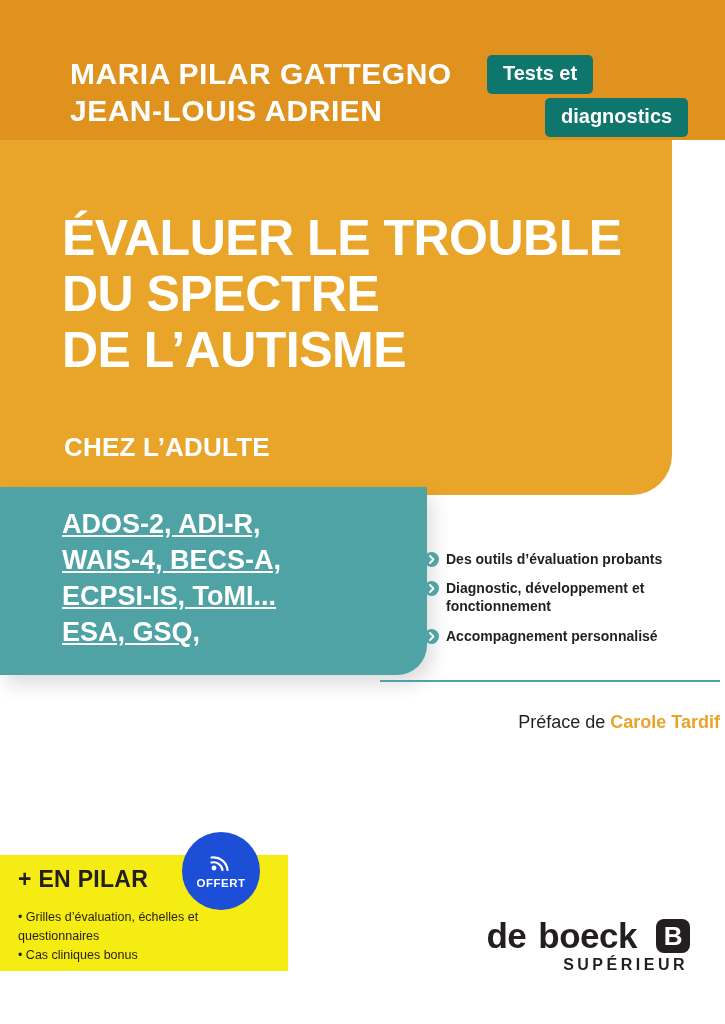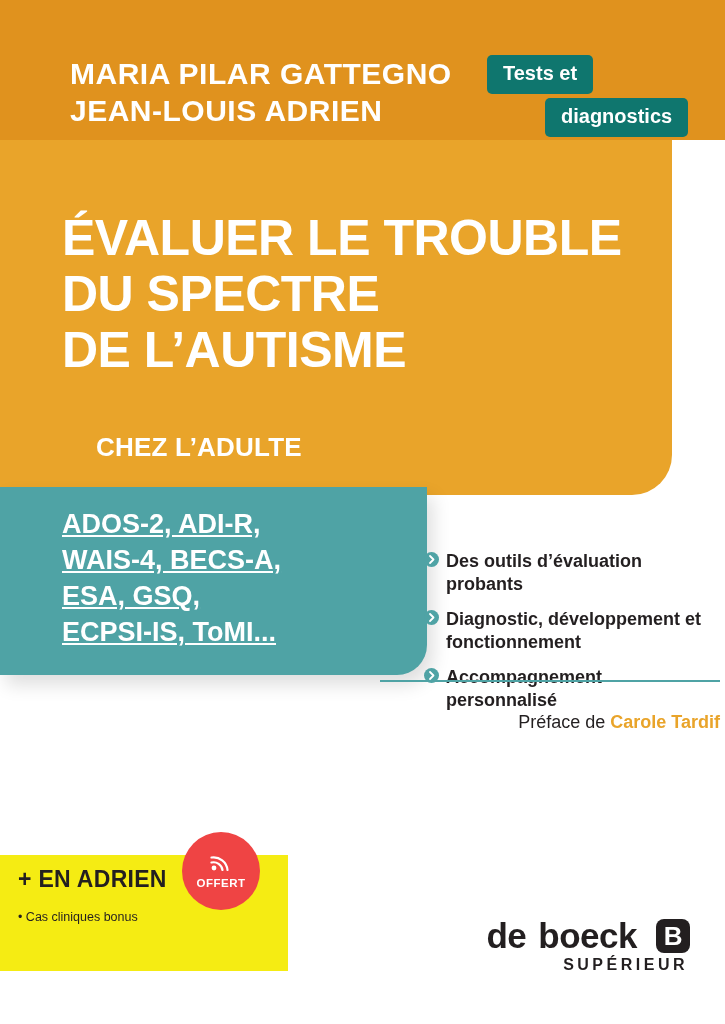--- a/index.html
+++ b/index.html
@@ -80,21 +80,20 @@
   }
   .title div { white-space: nowrap; }
   .subtitle {
     position: absolute;
     left: 64px; top: 432px;
     color: #ffffff;
     font-weight: bold;
     font-size: 26px;
     letter-spacing: 0.2px;
     text-transform: uppercase;
-    margin-left: 32px;
   }
 
   
   .panel-teal {
     position: absolute;
     left: 0; top: 487px;
     width: 427px; height: 188px;
     background: #4fa3a5;
     border-bottom-right-radius: 30px;
     box-shadow: 6px 10px 18px rgba(0,0,0,0.13);
@@ -124,21 +123,21 @@
   }
   .bullet-chev {
     flex: 0 0 auto;
     width: 15px; height: 15px;
     margin-right: 7px;
     margin-top: 2px;
   }
   .bullet-text {
     color: #231f20;
     font-weight: bold;
-    font-size: 18px;
+    font-size: 14px;
     line-height: 1.3;
   }
   .rule-teal {
     position: absolute;
     left: 380px; top: 680px;
     width: 340px; height: 2px;
     background: #4fa3a5;
   }
 
   
@@ -175,21 +174,21 @@
     font-size: 12.5px;
     line-height: 1.5;
   }
 
   
   .offert {
     position: absolute;
     left: 182px; top: 832px;
     width: 78px; height: 78px;
     border-radius: 50%;
-    background: #ef4444;
+    background: #1d4ed8;
     color: #ffffff;
     display: flex;
     flex-direction: column;
     align-items: center;
     justify-content: center;
   }
   .offert .wifi { margin-bottom: 2px; }
   .offert .lbl {
     font-size: 11.5px; font-weight: bold; letter-spacing: 0.5px;
   }
@@ -251,22 +250,22 @@
     <div>ÉVALUER LE TROUBLE</div>
     <div>DU SPECTRE</div>
     <div>DE L’AUTISME</div>
   </div>
   <div class="subtitle">CHEZ L’ADULTE</div>
 
   <div class="panel-teal"></div>
   <div class="tests-list">
     <div>ADOS-2, ADI-R,</div>
     <div>WAIS-4, BECS-A,</div>
+    <div>ECPSI-IS, ToMI...</div>
     <div>ESA, GSQ,</div>
-    <div>ECPSI-IS, ToMI...</div>
   </div>
 
   <div class="bullets">
     <div class="bullet-row">
       <span class="bullet-chev">
         <svg width="15" height="15" viewBox="0 0 15 15">
             <circle cx="7.5" cy="7.5" r="7.5" fill="#4fa3a5"></circle>
             <path d="M6 4 L9.5 7.5 L6 11" stroke="#ffffff" stroke-width="1.8" fill="none" stroke-linecap="round" stroke-linejoin="round"></path>
           </svg>
       </span>
@@ -292,22 +291,23 @@
     </div>
   </div>
 
   <div class="rule-teal"></div>
 
   <div class="preface">
     <span>Préface de </span><span class="p-name">Carole Tardif</span>
   </div>
 
   <div class="panel-yellow"></div>
-  <div class="en-ligne">+ EN ADRIEN</div>
+  <div class="en-ligne">+ EN PILAR</div>
   <div class="yellow-list">
+    <div>• Grilles d’évaluation, échelles et questionnaires</div>
     <div>• Cas cliniques bonus</div>
   </div>
 
   <div class="offert">
     <span class="wifi">
       <svg width="22" height="18" viewBox="0 0 22 18">
         <circle cx="4" cy="15" r="2.4" fill="#ffffff"></circle>
         <path d="M1.5 9.5 A9 9 0 0 1 12.5 17" stroke="#ffffff" stroke-width="2.2" fill="none" stroke-linecap="round"></path>
         <path d="M1.5 4.5 A14 14 0 0 1 17.5 17" stroke="#ffffff" stroke-width="2.2" fill="none" stroke-linecap="round"></path>
       </svg>

